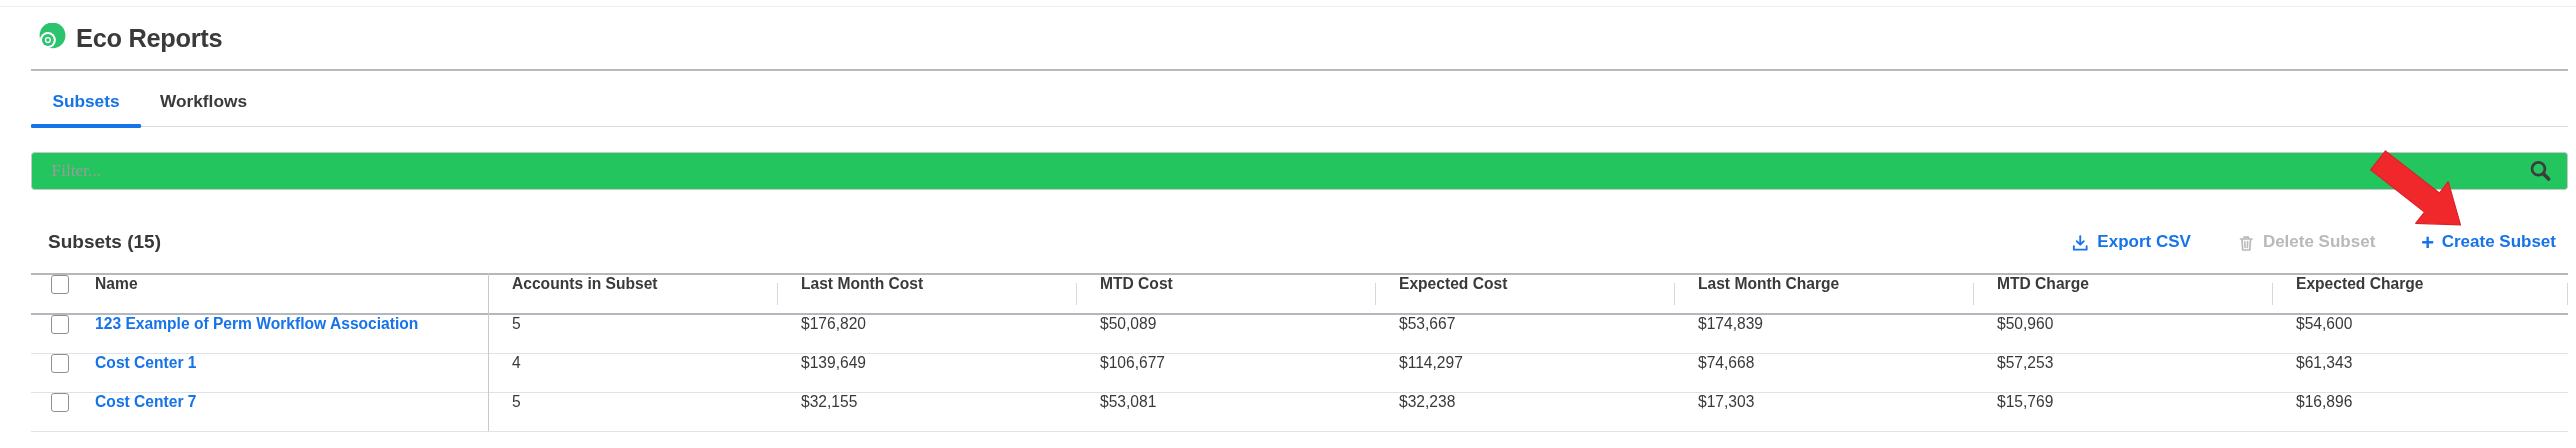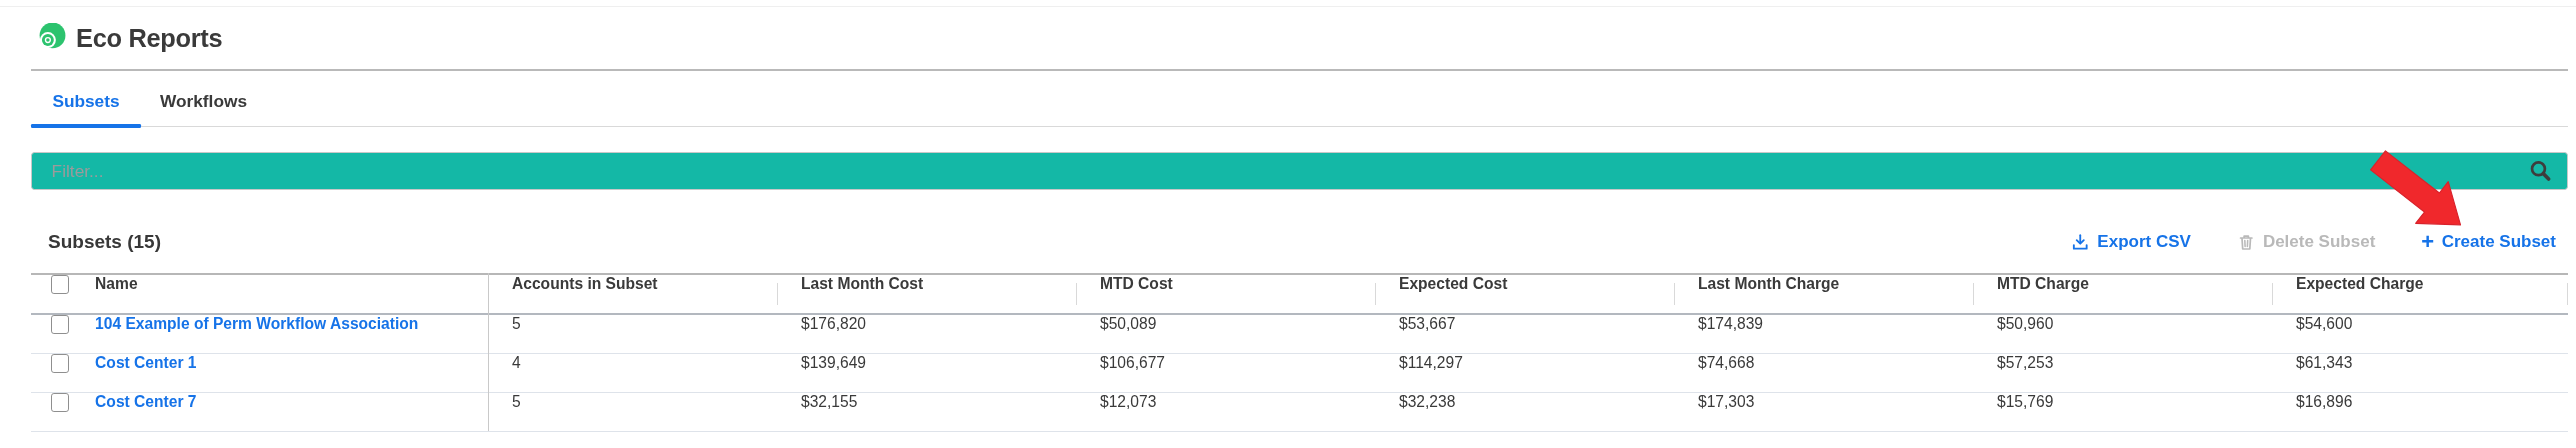--- a/index.html
+++ b/index.html
@@ -22,30 +22,30 @@
          font-size:17.3px; font-weight:600; color:#3a3a3a; cursor:pointer; }
   .tab-subsets { left:31px; width:110px; color:#1673e8; }
   .tab-workflows { left:141px; width:125px; }
   .tabs-border { position:absolute; left:31px; right:8px; top:44px; height:1.2px; background:#d9d9d9; }
   .tab-underline { position:absolute; left:31px; width:110px; top:42px; height:4px; background:#1673e8; border-radius:1.2px; }
 
   
   .filter-wrap { position:absolute; left:31px; right:8px; top:152px; height:38px; }
   .filter-input { width:100%; height:38px; border:1.2px solid #c8c8c8; border-radius:3.5px;
                   font-size:17.3px; color:#3a3a3a; padding:0 58px 0 19.6px; outline:none;
-                  font-family:Liberation Sans, sans-serif; background:#14b8a6; }
+                  font-family:Liberation Serif, serif; background:#22c55e; }
   .filter-input::placeholder { color:#9b9b9b; }
   .search-icon { position:absolute; right:16px; top:7.5px; width:23px; height:23px; cursor:pointer; }
 
   
   .action-row { position:absolute; left:31px; right:20px; top:229px; height:26.6px; }
   .subsets-heading { position:absolute; left:17px; top:0; height:26.6px; line-height:26.6px;
                      font-size:19px; font-weight:700; color:#383838; }
   .actions { position:absolute; right:0; top:0; height:26.6px; display:flex; align-items:center; gap:46px; }
-  .link-btn { background:none; border:none; display:flex; align-items:center; gap:7.5px;
+  .link-btn { background:none; border:none; display:flex; align-items:flex-end; gap:7.5px;
               font-family:"Liberation Sans","DejaVu Sans",sans-serif;
               font-size:17px; font-weight:700; color:#1673e8; cursor:pointer; }
   .link-btn.disabled { color:#b9b9b9; cursor:default; }
   .plus-glyph { font-size:22px; font-weight:600; line-height:17.3px; position:relative; top:-0.6px; }
 
   
   .table { position:absolute; left:31px; right:8px; top:273px; }
   .thead { display:flex; height:42px; border-top:2.3px solid #b7b7b7; border-bottom:2.3px solid #b3b8bf;
            align-items:center; position:relative; }
   .thead .cell { font-size:15.6px; font-weight:700; color:#3a3a3a; }
@@ -155,21 +155,21 @@
         <span>Expected Charge</span>
         <div class="hdr-right-sep"></div>
       </div>
     </div>
 
     <div class="name-col-divider"></div>
 
     <div class="trow">
       <div class="cell c-name">
         <div class="checkbox"></div>
-        <a class="name-link">104 Example of Perm Workflow Association</a>
+        <a class="name-link">123 Example of Perm Workflow Association</a>
       </div>
       <div class="cell c-accounts">5</div>
       <div class="cell c-cost">$176,820</div>
       <div class="cell c-cost">$50,089</div>
       <div class="cell c-cost">$53,667</div>
       <div class="cell c-cost">$174,839</div>
       <div class="cell c-cost">$50,960</div>
       <div class="cell c-cost c-last">$54,600</div>
     </div>
 
@@ -187,21 +187,21 @@
       <div class="cell c-cost c-last">$61,343</div>
     </div>
 
     <div class="trow">
       <div class="cell c-name">
         <div class="checkbox"></div>
         <a class="name-link">Cost Center 7</a>
       </div>
       <div class="cell c-accounts">5</div>
       <div class="cell c-cost">$32,155</div>
-      <div class="cell c-cost">$12,073</div>
+      <div class="cell c-cost">$53,081</div>
       <div class="cell c-cost">$32,238</div>
       <div class="cell c-cost">$17,303</div>
       <div class="cell c-cost">$15,769</div>
       <div class="cell c-cost c-last">$16,896</div>
     </div>
   </div>
 
   <svg class="anno-arrow" viewBox="0 0 230 160">
     <g transform="translate(62,32) rotate(38)">
       <polygon points="0,-21 119,-21 119,-46 182,0 119,46 119,21 0,21" fill="#f0282c" stroke="#d8222b" stroke-width="2" stroke-linejoin="round"></polygon>

